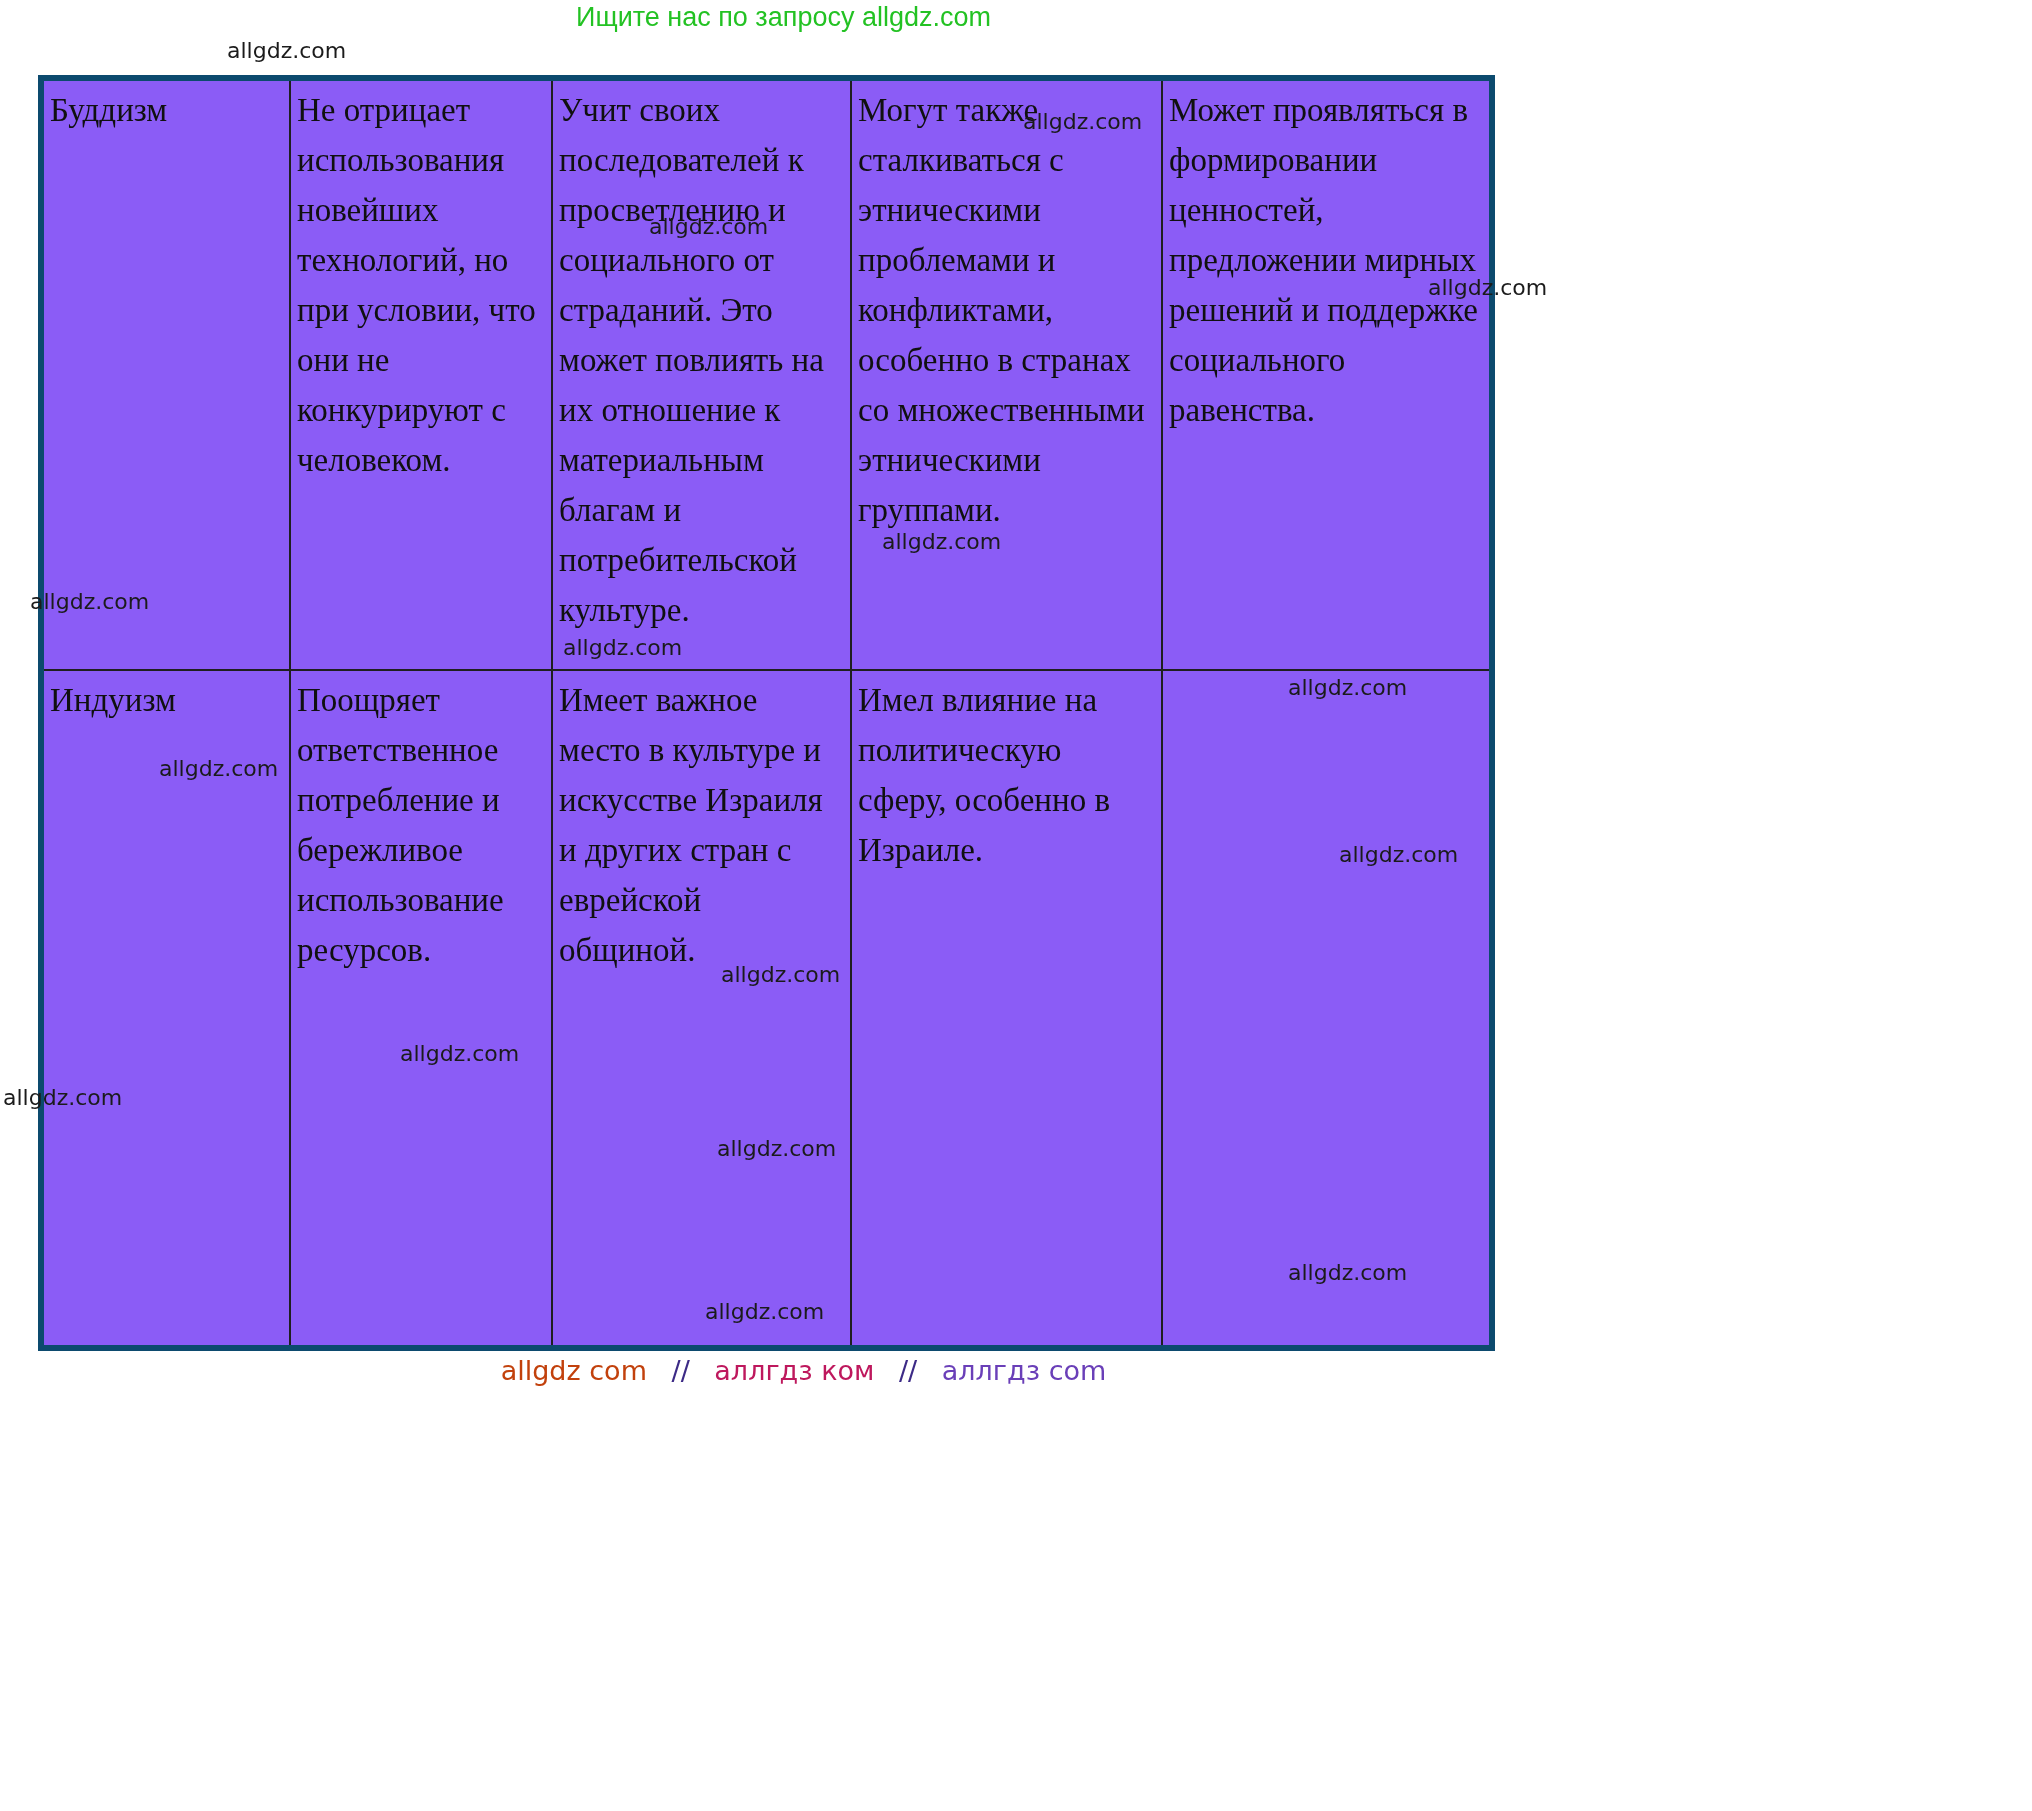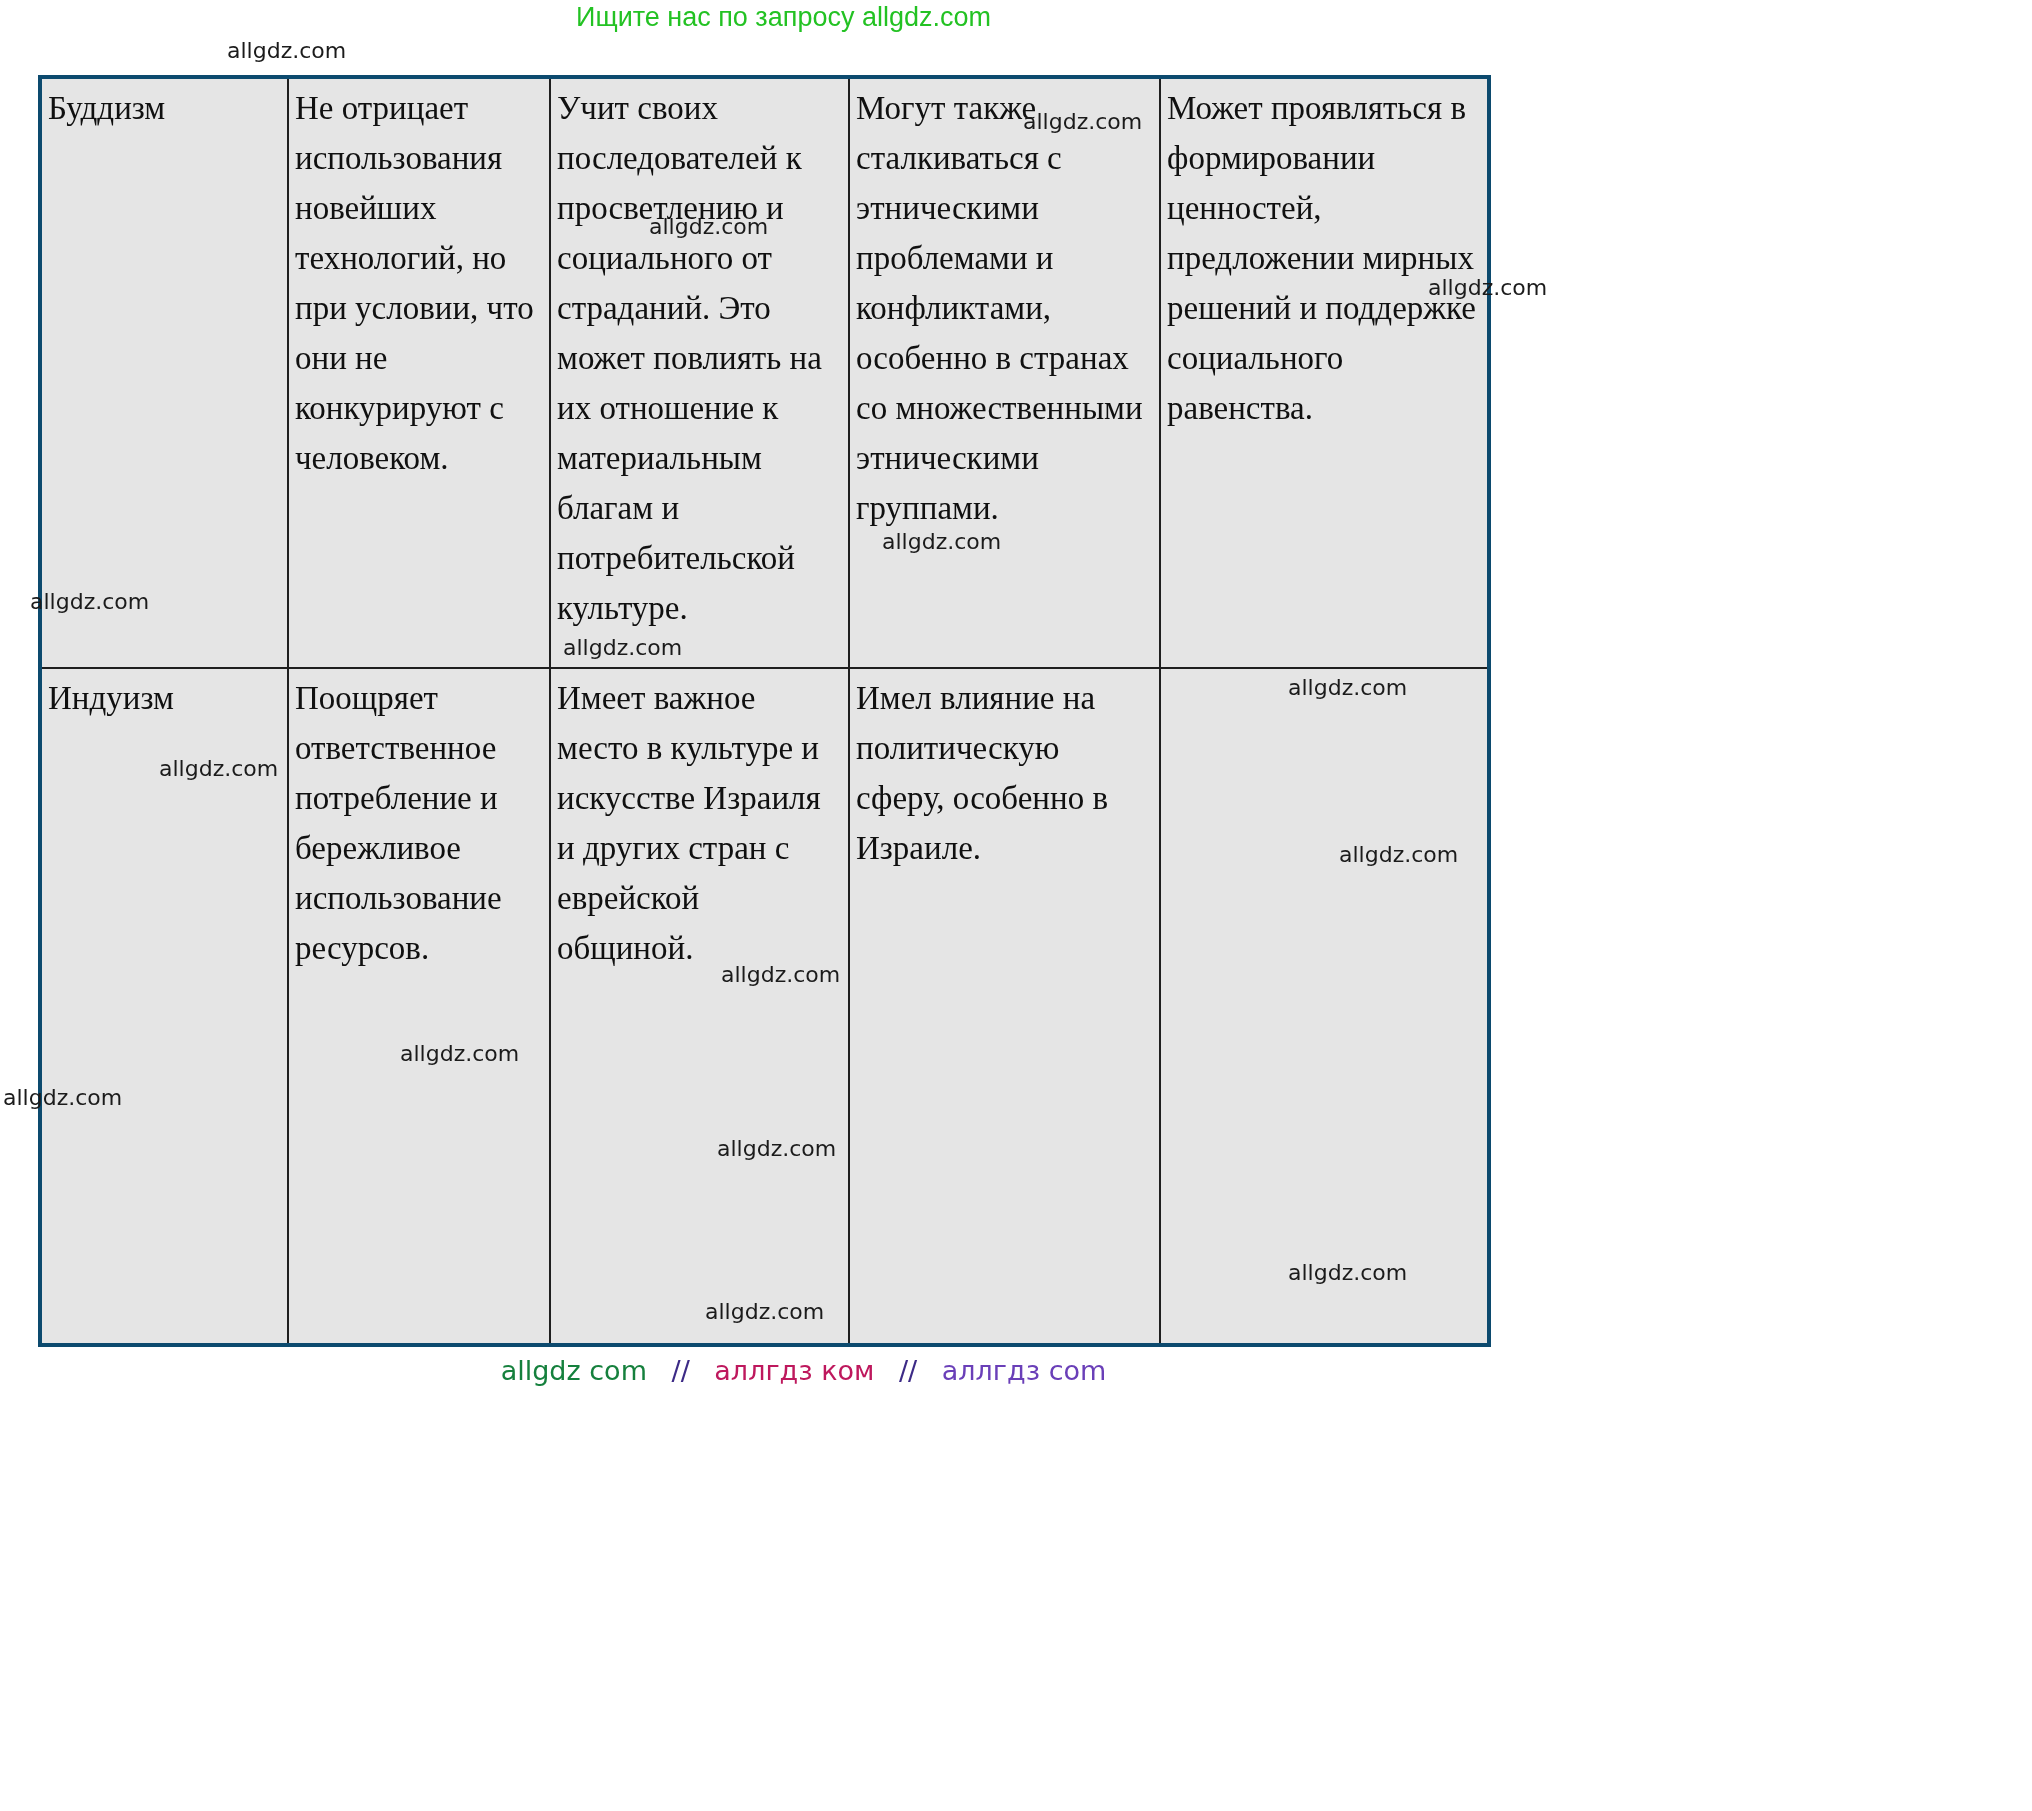--- a/index.html
+++ b/index.html
@@ -3,30 +3,30 @@
 <meta charset="utf-8">
 <style>
   html,body{margin:0;padding:0;background:#ffffff;}
   .page{position:relative;width:1678px;height:1812px;background:#ffffff;overflow:hidden;
         font-family:"Liberation Serif",serif;}
   .promo{position:absolute;top:2px;left:0;width:1567px;text-align:center;
          font-family:"Liberation Sans",sans-serif;font-size:27px;font-weight:400;color:#23c223;}
   .rel-table{position:absolute;left:38px;top:75px;display:grid;
          grid-template-columns:247px 262px 299px 311px 326px;
          grid-template-rows:590px 674px;
-         border:4px solid #0c4a6e;background:#e5e5e5;}
+         border:6px solid #0c4a6e;background:#8b5cf6;}
   .cell{border-right:2px solid #1f1f1f;border-bottom:2px solid #1f1f1f;
         padding:4px 6px 0 6px;font-size:33px;line-height:50px;color:#101010;
         overflow:hidden;}
   .cell:nth-child(5n){border-right:none;}
   .cell:nth-child(n+6){border-bottom:none;}
   .wm{position:absolute;font-family:"DejaVu Sans",sans-serif;font-size:22px;color:#1b1b1b;white-space:nowrap;}
   .footer{position:absolute;top:1355px;left:0;width:1567px;text-align:center;
           font-family:"DejaVu Sans",sans-serif;font-size:27px;}
-  .footer .p1{color:#15803d;margin-left:40px;}
+  .footer .p1{color:#c2410c;margin-left:40px;}
   .footer .sep{color:#3c2a86;margin:0 16px;}
   .footer .p2{color:#be185d;}
   .footer .p3{color:#6a3fb8;}
 </style>
 </head>
 <body>
 
 <div class="page">
 
   <div class="promo">Ищите нас по запросу allgdz.com</div>

